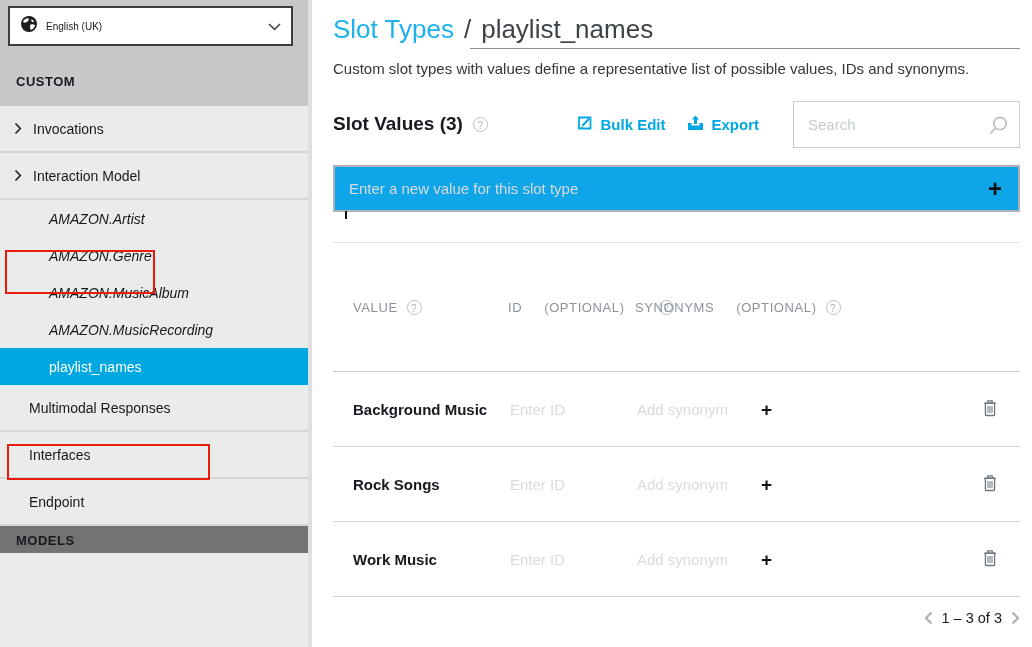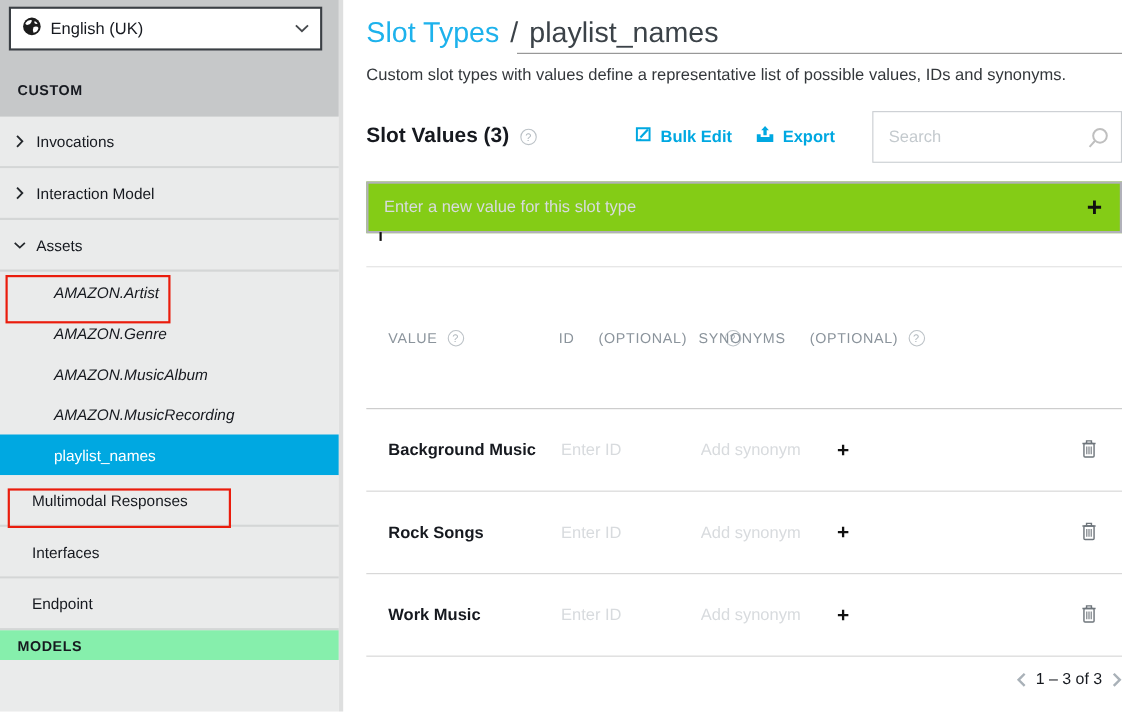--- a/index.html
+++ b/index.html
@@ -10,37 +10,37 @@
     color:#16191f;
   }
   
   .sidebar{position:absolute;left:0;top:0;width:308px;height:647px;background:#eaebeb;}
   .scroll-track{position:absolute;left:308px;top:0;width:4px;height:647px;background:#dedfdf;}
   .sidebar-top{height:106px;background:#c6c8c9;position:relative;}
   .lang-select{
     position:absolute;left:8px;top:6px;width:285px;height:40px;background:#fff;
     border:2px solid #3a3f44;display:flex;align-items:center;padding:0 10px;box-sizing:border-box;cursor:pointer;
   }
-  .lang-select .label{font-size:15px;margin-left:8px;color:#16191f;flex:1;}
+  .lang-select .label{font-size:10px;margin-left:8px;color:#16191f;flex:1;}
   .section-label{font-size:13px;font-weight:700;letter-spacing:.5px;color:#16191f;padding-left:16px;}
   .sidebar-top .section-label{position:absolute;left:0;top:74px;}
   .nav-item{
     height:45px;border-bottom:2px solid #d4d6d6;display:flex;align-items:center;
     padding-left:12px;font-size:14px;gap:9px;cursor:pointer;background:#eaebeb;
   }
   .nav-item.no-chev{padding-left:29px;}
   .nav-item:last-of-type{}
   .nav-item .chev{width:12px;display:flex;justify-content:center;}
   .nav-item.expanded-last{border-bottom:none;}
   .child-item{
     height:37px;display:flex;align-items:center;padding-left:49px;font-size:14px;cursor:pointer;
   }
   .child-item.builtin{font-style:italic;}
   .child-item.selected{background:#00a8e1;color:#ffffff;font-style:normal;}
-  .models-band{height:27px;background:#86efac;display:flex;align-items:flex-start;}
+  .models-band{height:27px;background:#737373;display:flex;align-items:flex-start;}
   .models-band .section-label{margin-top:7px;}
   .red-box{position:absolute;border:2px solid #ea1c0c;pointer-events:none;background:transparent;}
   .red-box.slot-types{left:5px;top:250px;width:146px;height:40px;}
   .red-box.playlist{left:7px;top:444px;width:199px;height:32px;}
   
   .main{position:absolute;left:333px;top:0;width:687px;height:647px;}
   .breadcrumb{position:absolute;left:0;top:14px;font-size:26px;font-weight:300;display:flex;align-items:baseline;}
   .crumb-parent{color:#1db2ec;cursor:pointer;}
   .crumb-sep{color:#3b4248;margin:0 10px;}
   .crumb-current{color:#3b4248;}
@@ -62,21 +62,21 @@
     position:relative;display:flex;align-items:center;background:#fff;
   }
   .search-box input{
     border:none;outline:none;flex:1;font-size:15px;padding:0 36px 0 14px;height:100%;
     font-family:inherit;color:#333;background:transparent;
   }
   .search-box input::placeholder{color:#c4cace;}
   .search-box .mag{position:absolute;right:10px;top:13px;}
   .new-value{
     position:absolute;left:0;top:165px;width:687px;height:47px;border:2px solid #b1b1ba;
-    box-sizing:border-box;display:flex;align-items:center;background:#84cc16;
+    box-sizing:border-box;display:flex;align-items:center;background:#0ea5e9;
   }
   .new-value input{
     border:none;outline:none;flex:1;font-size:15px;padding:0 14px;height:100%;
     font-family:inherit;color:#333;background:transparent;
   }
   .new-value input::placeholder{color:#d8dbde;}
   .plus-btn{font-size:24px;font-weight:700;color:#111;line-height:1;cursor:pointer;padding:0 16px;background:none;border:none;font-family:inherit;}
   .cursor-artifact{position:absolute;left:12px;top:211px;width:2px;height:8px;background:#111;}
   
   .table{position:absolute;left:0;top:242px;width:687px;}
@@ -142,28 +142,20 @@
     <span>Invocations</span>
   </div>
   <div class="nav-item">
     <span class="chev">
       <svg width="8" height="13" viewBox="0 0 8 13" fill="none">
           <polyline points="1.5,1.5 6.3,6.5 1.5,11.5" stroke="#24282c" stroke-width="1.7"></polyline>
         </svg>
     </span>
     <span>Interaction Model</span>
   </div>
-  <div class="nav-item">
-    <span class="chev">
-      <svg width="13" height="8" viewBox="0 0 13 8" fill="none">
-          <polyline points="1.5,1.5 6.5,6.3 11.5,1.5" stroke="#24282c" stroke-width="1.7"></polyline>
-        </svg>
-    </span>
-    <span>Assets</span>
-  </div>
 
   <div class="child-item builtin">
     <span>AMAZON.Artist</span>
   </div>
   <div class="child-item builtin">
     <span>AMAZON.Genre</span>
   </div>
   <div class="child-item builtin">
     <span>AMAZON.MusicAlbum</span>
   </div>

